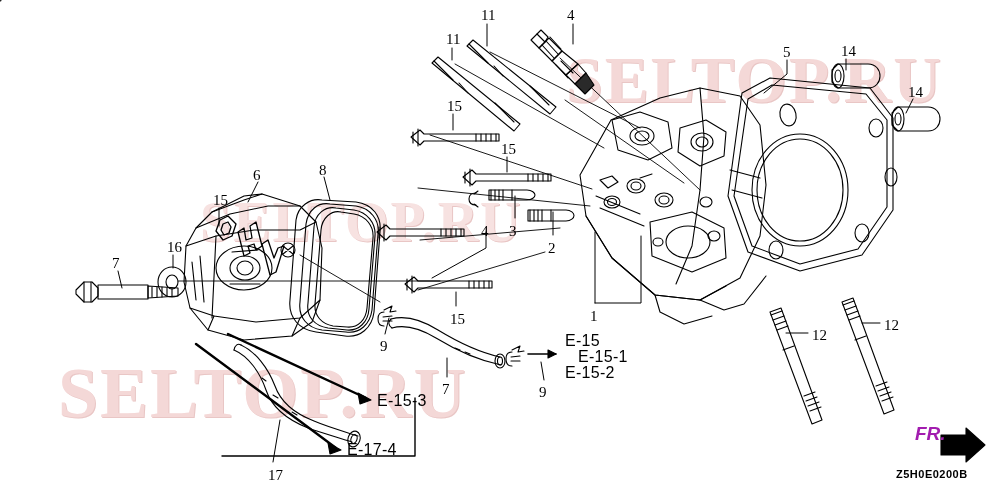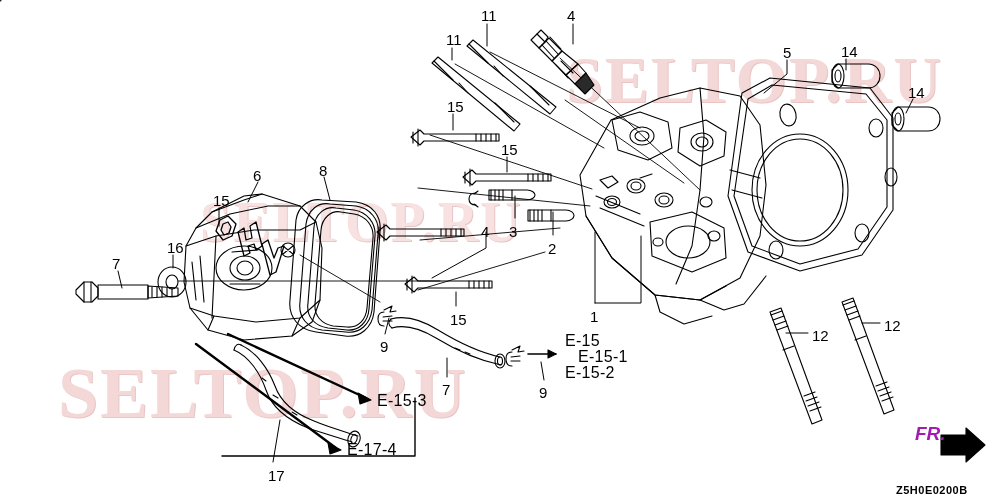--- a/index.html
+++ b/index.html
@@ -22,21 +22,21 @@
     user-select:none;
     pointer-events:none;
   }
   .wm-top{left:566px;top:42px;font-size:66px;}
   .wm-mid{left:200px;top:190px;font-size:56px;color:#f7e2e1;}
   .wm-bot{left:58px;top:352px;font-size:72px;}
 
   
   .num{
     position:absolute;
-    font-family:Liberation Sans, sans-serif;
+    font-family:Liberation Serif, serif;
     font-size:15px;
     color:#000;
     line-height:1;
     white-space:nowrap;
     font-weight:400;
   }
   .ref{
     position:absolute;
     font-family:"Liberation Sans", sans-serif;
     font-size:16px;
@@ -46,21 +46,20 @@
     letter-spacing:.3px;
   }
   .code{
     position:absolute;
     font-family:"Liberation Sans", sans-serif;
     font-size:11px;
     font-weight:700;
     color:#000;
     letter-spacing:.5px;
     white-space:nowrap;
-    margin-top:16px;
   }
   .fr{
     position:absolute;
     font-family:"Liberation Sans", sans-serif;
     font-size:19px;
     font-weight:700;
     font-style:italic;
     color:#a21caf;
     white-space:nowrap;
   }

